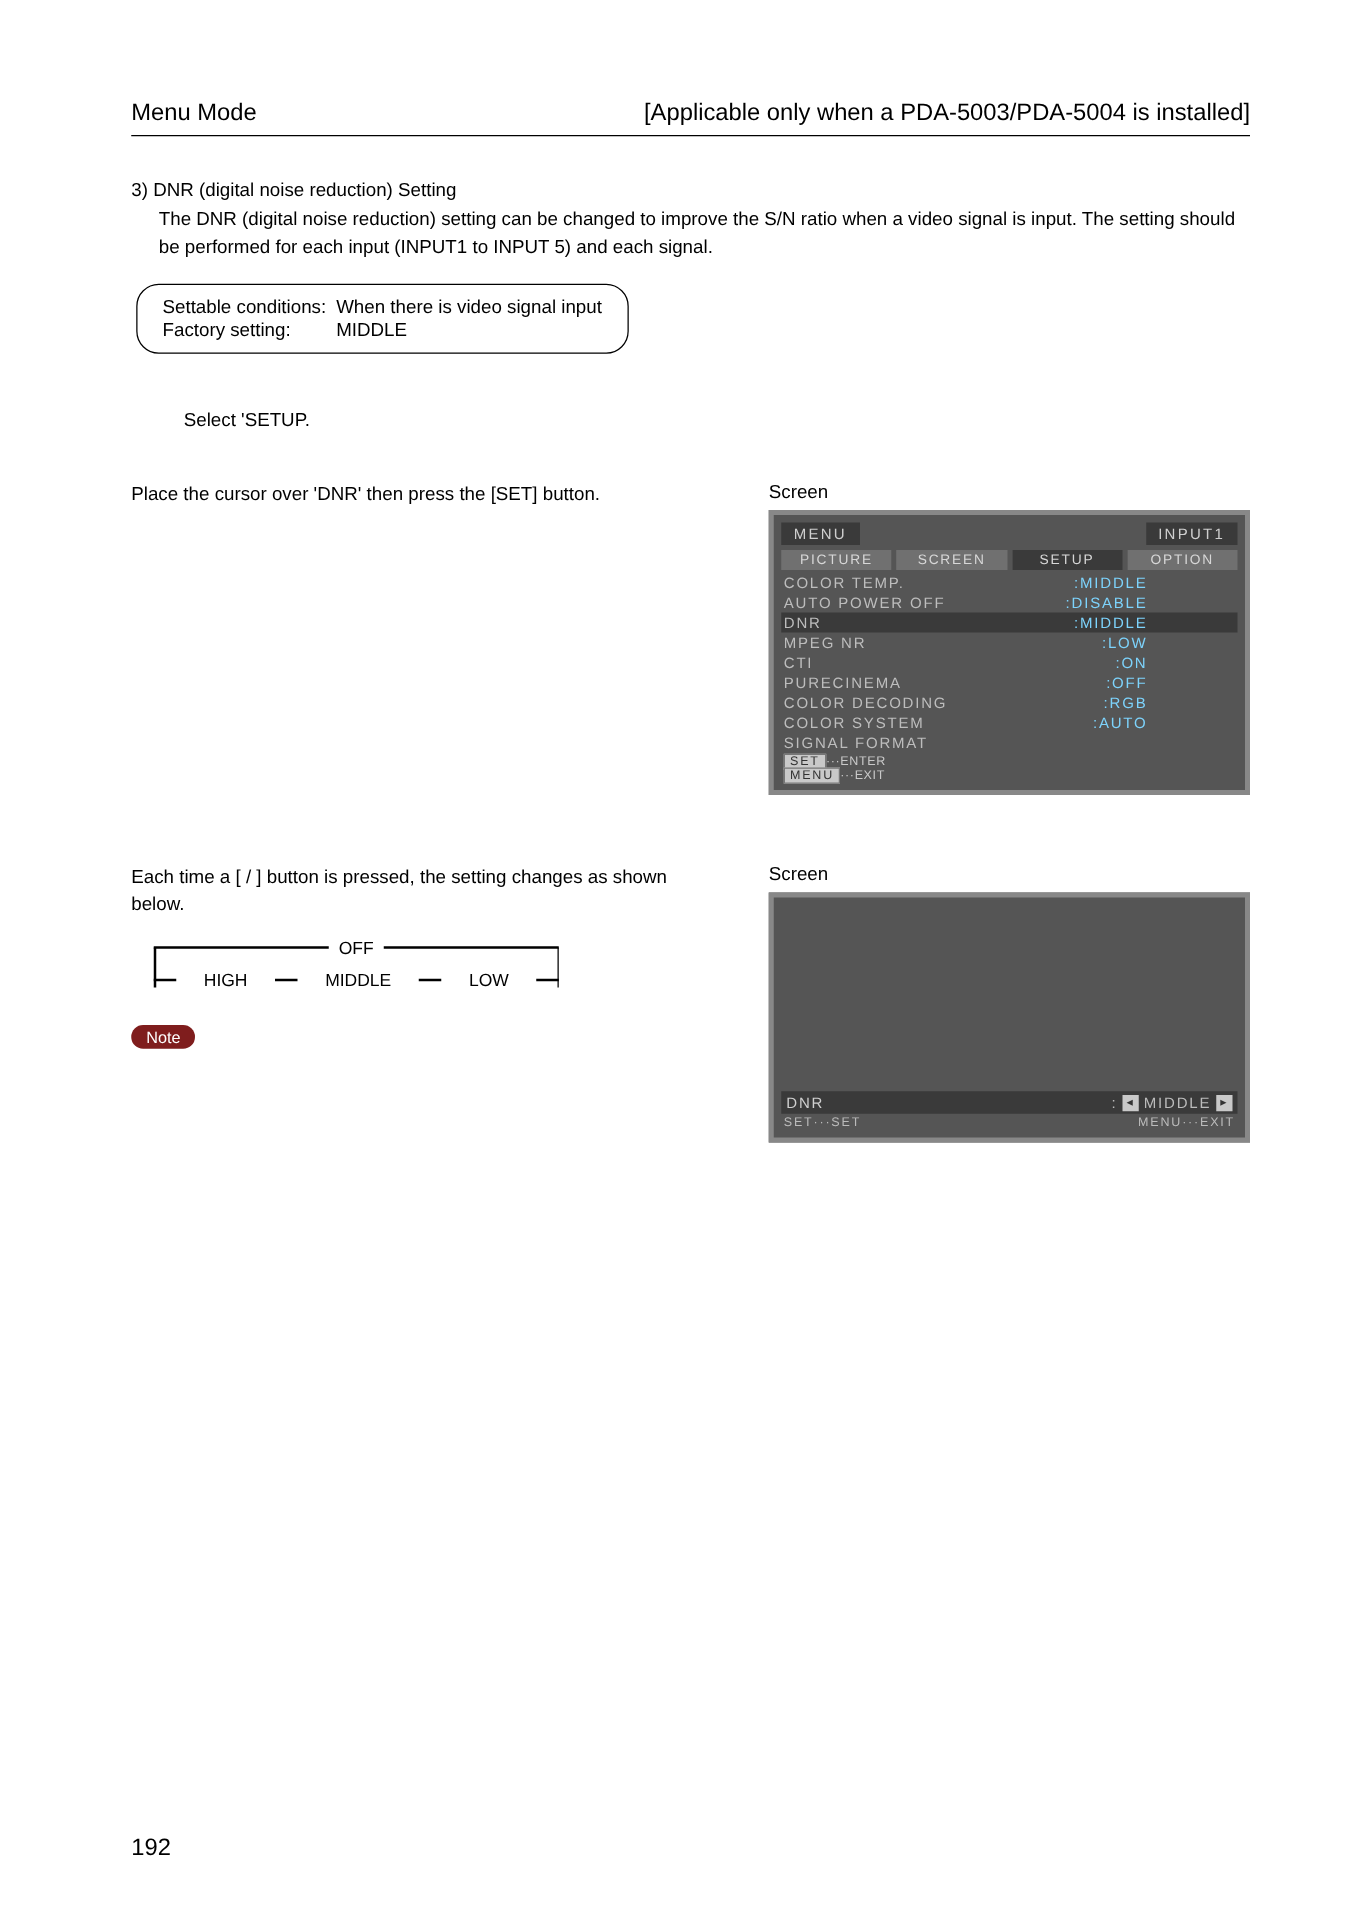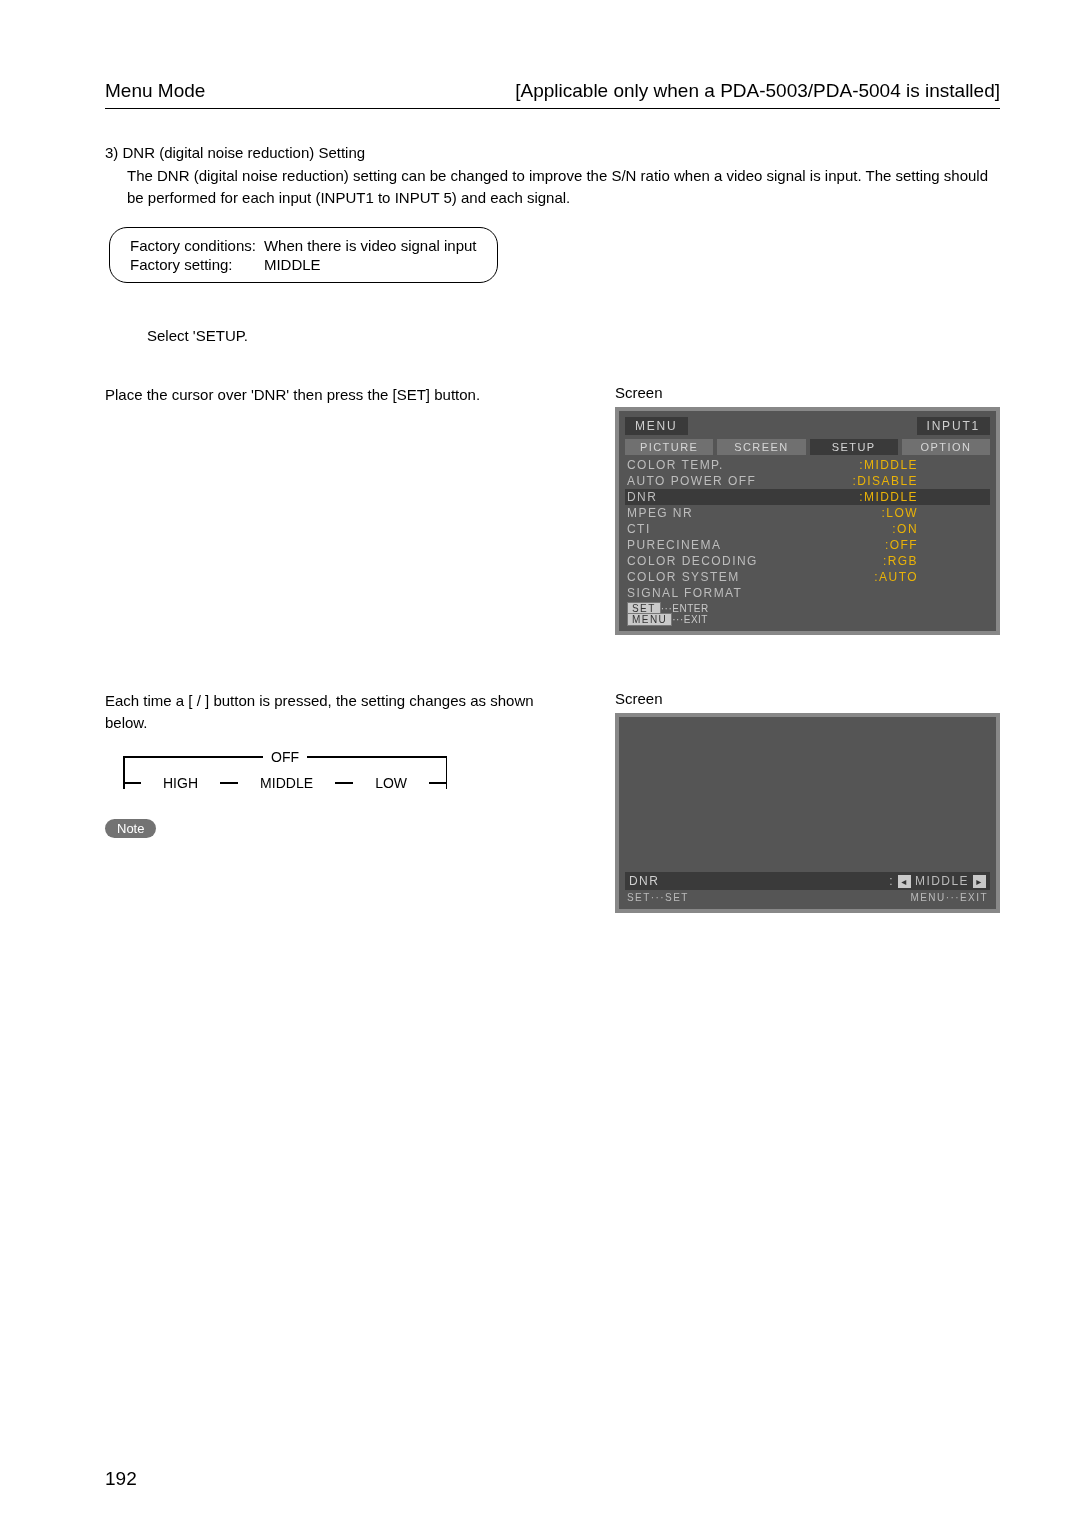--- a/index.html
+++ b/index.html
@@ -53,21 +53,21 @@
     }
     .osd .top-row { display: flex; justify-content: space-between; margin-bottom: 4px; }
     .osd .badge-dark { background: #3a3a3a; color: #cfcfcf; padding: 2px 10px; letter-spacing: 0.15em; }
     .osd .tabs { display: flex; gap: 0; margin-bottom: 2px; }
     .osd .tab { background: #707070; color: #d7d7d7; padding: 2px 6px; flex: 1; text-align: center; border-right: 4px solid #555; font-size: 11px; }
     .osd .tab:last-child { border-right: none; }
     .osd .tab.active { background: #3a3a3a; }
     .osd .row { display: flex; justify-content: space-between; padding: 1px 2px; }
     .osd .row.hl { background: #3a3a3a; }
     .osd .label { color: #bdbdbd; }
-    .osd .value { color: #eab308; padding-right: 70px; }
+    .osd .value { color: #7dd3fc; padding-right: 70px; }
     .osd .help { display: flex; justify-content: space-between; padding: 2px 2px 0; font-size: 10px; flex-direction: column; }
     .osd .help-badge { background: #c9c9c9; color: #333; padding: 0 4px; border: 1px solid #777; }
     .osd .help-text { color: #c9c9c9; letter-spacing: 0.05em; }
 
     
     .osd2 {
       border: 4px solid #888;
       background: #555;
       color: #bbb;
       font-size: 12px;
@@ -94,21 +94,21 @@
     .cycle-bot { display: flex; justify-content: center; align-items: center; gap: 14px; margin-top: 10px; }
     .cycle .lbl { font-size: 14px; padding: 0 8px; }
     .hline { height: 1.5px; background: #000; flex: 1; }
     .vline-l, .vline-r { position: absolute; width: 1.5px; height: 32px; background: #000; top: 8px; }
     .vline-l { left: 18px; }
     .vline-r { right: 18px; }
     .cycle-wrap { padding: 0 18px; }
 
     .note-pill {
       display: inline-block;
-      background: #737373;
+      background: #7f1d1d;
       color: #fff;
       border-radius: 10px;
       padding: 2px 12px;
       font-size: 13px;
       margin-top: 28px;
     }
     .note-text { font-size: 15px; margin-top: 6px; line-height: 1.45; }
 
     .page-num { position: absolute; bottom: 38px; left: 105px; font-size: 19px; }
   </style>
@@ -125,21 +125,21 @@
 
 
 <div class="section-title">3) DNR (digital noise reduction) Setting</div>
 <div class="body-text indent1">The DNR (digital noise reduction) setting can be changed to improve the S/N ratio when a video signal is input. The setting should be performed for each input (INPUT1 to INPUT 5) and each signal.</div>
 
 
 <div class="settings-box">
   <table>
     <tbody>
         <tr>
-      <td>Factory conditions:</td>
+      <td>Settable conditions:</td>
       <td>When there is video signal input</td>
     </tr>
     <tr>
       <td>Factory setting:</td>
       <td>MIDDLE</td>
     </tr>
   </tbody>
     </table>
 </div>
 

